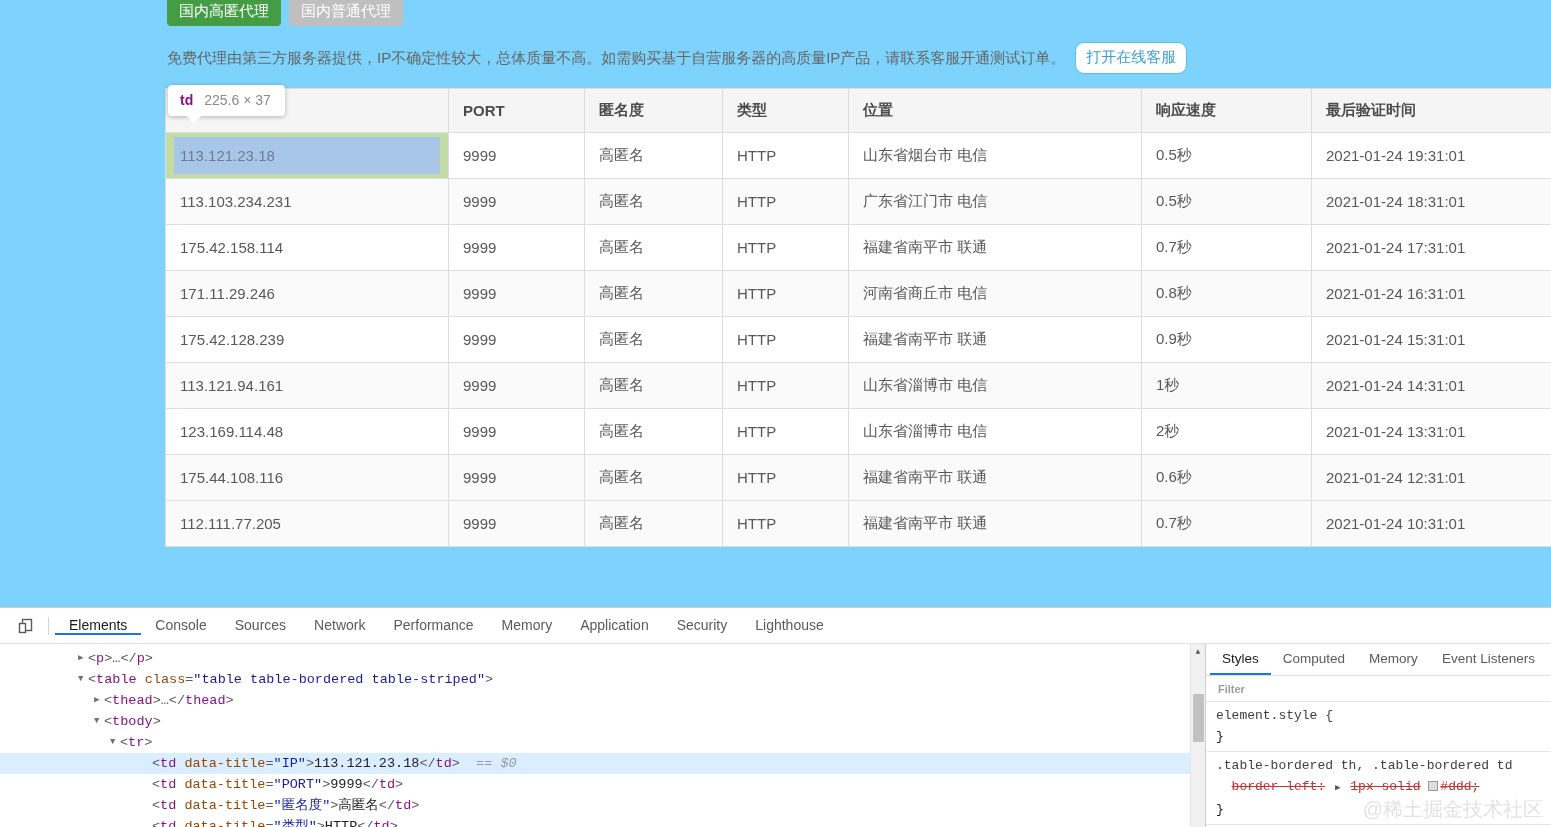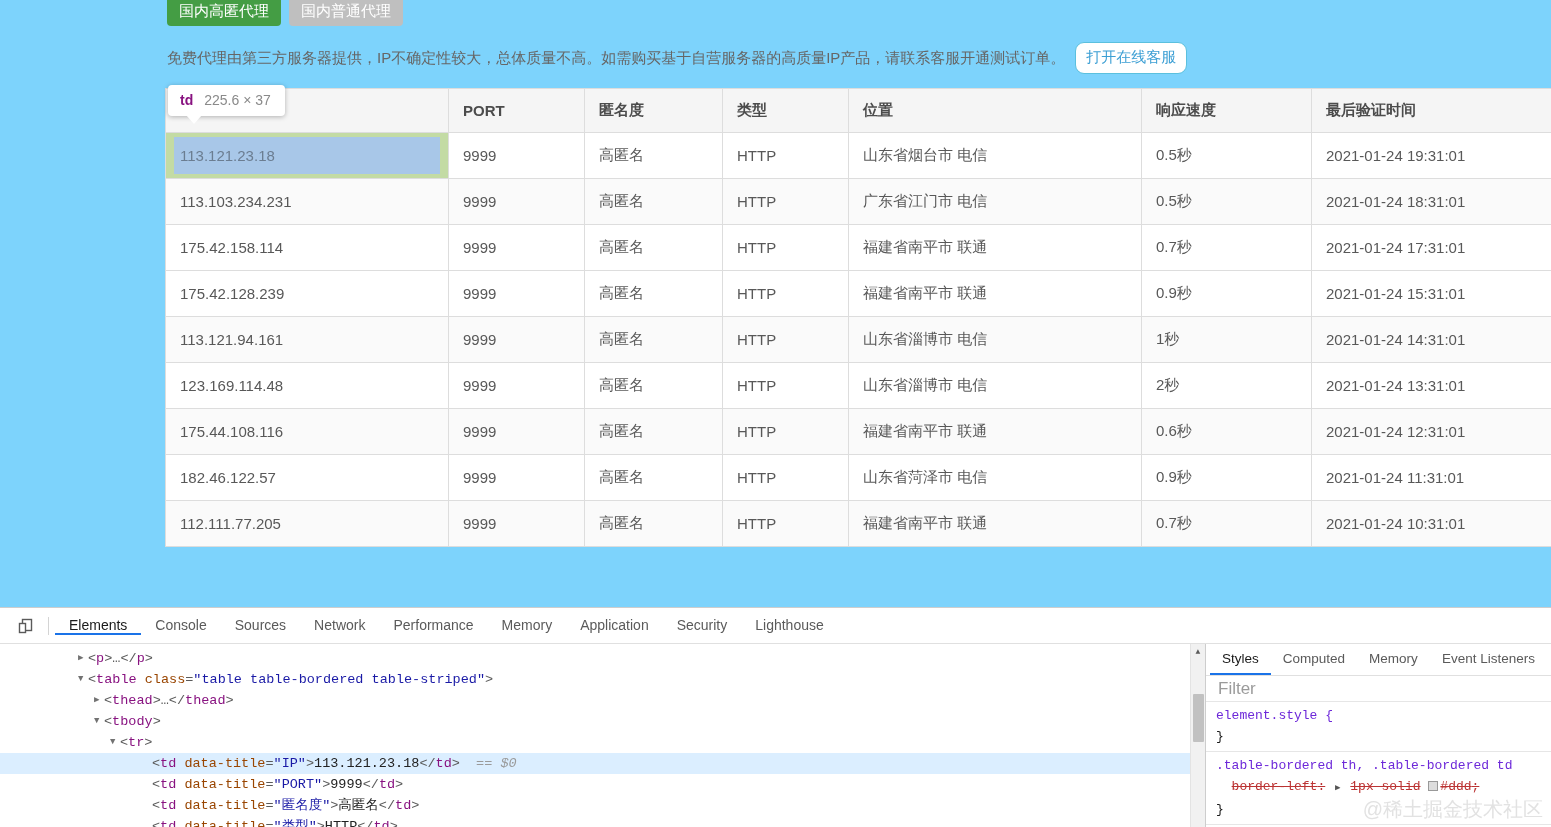--- a/index.html
+++ b/index.html
@@ -259,38 +259,39 @@
   .st-tab.selected { color: #1a1a1a; border-bottom: 2px solid #1a73e8; }
 
   .st-filter {
     height: 26px;
     border-bottom: 1px solid #e6e6e6;
     display: flex; align-items: center;
     padding: 0 10px;
   }
   .st-filter input {
     border: none; outline: none;
-    font-size: 17px;
+    font-size: 11px;
     color: #1d4ed8;
     width: 100%;
     font-family: "Liberation Sans", sans-serif;
     background: transparent;
+    font-weight: bold;
   }
   .st-filter input::placeholder { color: #9b9b9b; }
 
   .css-block {
     font-family: "Liberation Mono", monospace;
     font-size: 13px;
     line-height: 21px;
     padding: 3px 10px 4px;
     border-bottom: 1px solid #e6e6e6;
     white-space: pre;
     color: #1a1a1a;
   }
-  .sel { color: #6d28d9; }
+  .sel { color: #404040; }
   .prop-over {
     color: #b33;
     text-decoration: line-through;
     text-decoration-color: #b33;
   }
   .prop-name-o { color: #b33; }
   .swatch {
     display: inline-block;
     width: 10px; height: 10px;
     border: 1px solid #999;
@@ -376,20 +377,29 @@
             </tr>
             <tr>
               <td>175.42.158.114</td>
               <td>9999</td>
               <td>高匿名</td>
               <td>HTTP</td>
               <td>福建省南平市 联通</td>
               <td>0.7秒</td>
               <td>2021-01-24 17:31:01</td>
             </tr>
+            <tr class="striped">
+              <td>171.11.29.246</td>
+              <td>9999</td>
+              <td>高匿名</td>
+              <td>HTTP</td>
+              <td>河南省商丘市 电信</td>
+              <td>0.8秒</td>
+              <td>2021-01-24 16:31:01</td>
+            </tr>
             <tr>
               <td>175.42.128.239</td>
               <td>9999</td>
               <td>高匿名</td>
               <td>HTTP</td>
               <td>福建省南平市 联通</td>
               <td>0.9秒</td>
               <td>2021-01-24 15:31:01</td>
             </tr>
             <tr class="striped">
@@ -411,29 +421,20 @@
               <td>2021-01-24 13:31:01</td>
             </tr>
             <tr class="striped">
               <td>175.44.108.116</td>
               <td>9999</td>
               <td>高匿名</td>
               <td>HTTP</td>
               <td>福建省南平市 联通</td>
               <td>0.6秒</td>
               <td>2021-01-24 12:31:01</td>
-            </tr>
-            <tr>
-              <td>182.46.122.57</td>
-              <td>9999</td>
-              <td>高匿名</td>
-              <td>HTTP</td>
-              <td>山东省菏泽市 电信</td>
-              <td>0.9秒</td>
-              <td>2021-01-24 11:31:01</td>
             </tr>
             <tr class="striped">
               <td>112.111.77.205</td>
               <td>9999</td>
               <td>高匿名</td>
               <td>HTTP</td>
               <td>福建省南平市 联通</td>
               <td>0.7秒</td>
               <td>2021-01-24 10:31:01</td>
             </tr>

